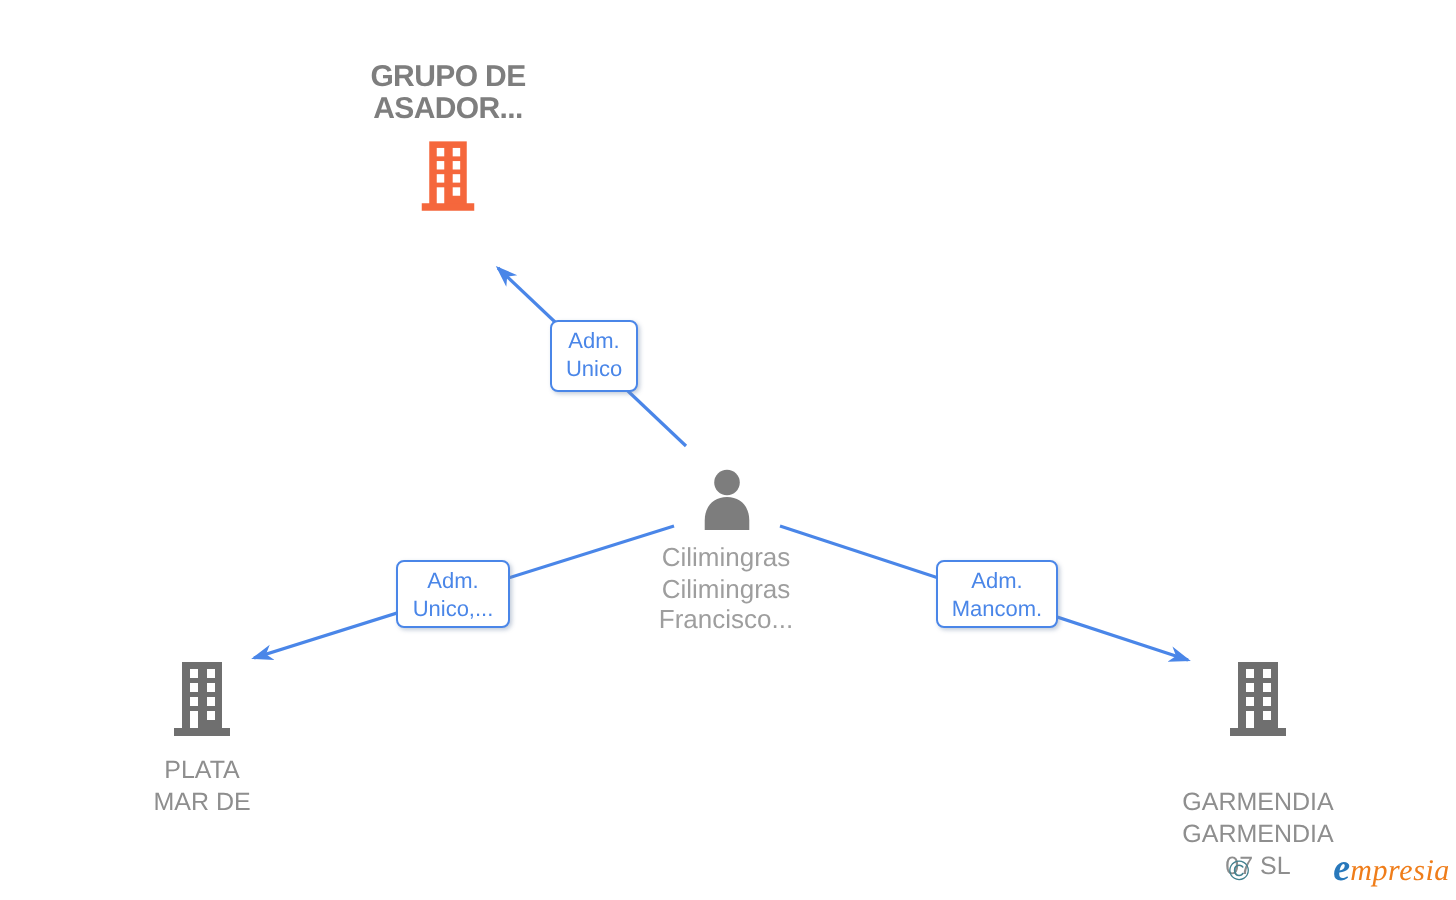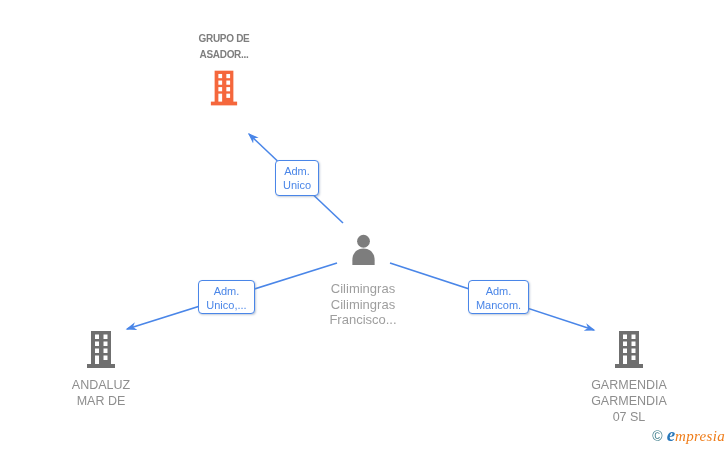--- a/index.html
+++ b/index.html
@@ -28,21 +28,21 @@
   svg.wires{position:absolute;left:0;top:0;z-index:1;}
   .edge-line{stroke:var(--blue);stroke-width:1.6;fill:none;}
   .arrow-head{fill:var(--blue);}
 
   .node{position:absolute;z-index:2;text-align:center;cursor:pointer;}
   .node-label{color:var(--label-gray);font-size:12.5px;line-height:16px;}
   .node-label div{white-space:nowrap;}
 
   .title-label{
     color:var(--title-gray);
-    font-size:10px;line-height:16px;
+    font-size:15px;line-height:16px;
     font-weight:bold;letter-spacing:-0.3px;
   }
   .person-label{color:var(--name-gray);font-size:13px;line-height:15.5px;font-weight:400;}
 
   .icon{display:block;margin:0 auto;}
   .building-orange{color:var(--orange);}
   .building-gray{color:var(--icon-gray);}
   .person-gray{color:var(--person-gray);}
 
   .edge-box{
@@ -59,21 +59,21 @@
   }
   .edge-box div{white-space:nowrap;}
 
   .logo{
     position:absolute;right:3px;bottom:4px;z-index:4;
     display:flex;align-items:baseline;gap:4px;
     cursor:pointer;
     font-family:"Liberation Serif", serif;
   }
   .logo .cp{color:var(--logo-copyright);font-size:14px;font-family:"Liberation Sans",sans-serif;}
-  .logo .word{font-style:italic;white-space:nowrap;}
+  .logo .word{font-style:italic;white-space:nowrap;margin-left:38px;}
   .logo .e{color:var(--logo-e);font-size:19px;font-weight:bold;}
   .logo .rest{color:var(--logo-rest);font-size:15px;letter-spacing:.3px;}
 </style>
 </head>
 <body>
 
 <div class="canvas">
 
   <svg class="wires" width="728" height="450" viewBox="0 0 728 450">
     <defs>
@@ -105,21 +105,21 @@
           <rect x="18.5" y="24.5" width="4" height="4.5"></rect>
       </g>
     </svg>
   </div>
 
   <div class="node" style="left:288px;top:234px;width:150px;">
     <svg class="icon person-gray" width="33" height="31" viewBox="0 0 34 32">
       <circle fill="currentColor" cx="17" cy="7.5" r="6.6"></circle>
       <path fill="currentColor" d="M17,15 C10,15 5.5,20 5.5,27 L5.5,32 L28.5,32 L28.5,27 C28.5,20 24,15 17,15 Z"></path>
     </svg>
-    <div class="person-label" style="margin-top:16px;">
+    <div class="person-label" style="margin-top:6px;">
       <div>Cilimingras</div>
       <div>Cilimingras</div>
       <div>Francisco...</div>
     </div>
   </div>
 
   <div class="node" style="left:40px;top:331px;width:122px;">
     <svg class="icon building-gray" width="32" height="38" viewBox="0 0 32 38">
       <rect fill="currentColor" x="6" y="0" width="20" height="34"></rect>
       <rect fill="currentColor" x="2" y="33" width="28" height="4"></rect>
@@ -128,41 +128,41 @@
           <rect x="18.5" y="3.5" width="4" height="4.5"></rect>
         <rect x="10" y="10.5" width="4" height="4.5"></rect>
           <rect x="18.5" y="10.5" width="4" height="4.5"></rect>
         <rect x="10" y="17.5" width="4" height="4.5"></rect>
           <rect x="18.5" y="17.5" width="4" height="4.5"></rect>
         <rect x="10" y="24.5" width="4" height="8.5"></rect>
           <rect x="18.5" y="24.5" width="4" height="4.5"></rect>
       </g>
     </svg>
     <div class="node-label" style="margin-top:8px;">
-      <div>ANDALUZ</div>
+      <div>PLATA</div>
       <div>MAR DE</div>
     </div>
   </div>
 
   <div class="node" style="left:568px;top:331px;width:122px;">
     <svg class="icon building-gray" width="32" height="38" viewBox="0 0 32 38">
       <rect fill="currentColor" x="6" y="0" width="20" height="34"></rect>
       <rect fill="currentColor" x="2" y="33" width="28" height="4"></rect>
       <g fill="#ffffff">
         <rect x="10" y="3.5" width="4" height="4.5"></rect>
           <rect x="18.5" y="3.5" width="4" height="4.5"></rect>
         <rect x="10" y="10.5" width="4" height="4.5"></rect>
           <rect x="18.5" y="10.5" width="4" height="4.5"></rect>
         <rect x="10" y="17.5" width="4" height="4.5"></rect>
           <rect x="18.5" y="17.5" width="4" height="4.5"></rect>
         <rect x="10" y="24.5" width="4" height="8.5"></rect>
           <rect x="18.5" y="24.5" width="4" height="4.5"></rect>
       </g>
     </svg>
-    <div class="node-label" style="margin-top:8px;">
+    <div class="node-label" style="margin-top:24px;">
       <div>GARMENDIA</div>
       <div>GARMENDIA</div>
       <div>07 SL</div>
     </div>
   </div>
 
   <div class="edge-box" style="left:275px;top:160px;width:44px;height:36px;">
     <div>Adm.</div>
     <div>Unico</div>
   </div>

